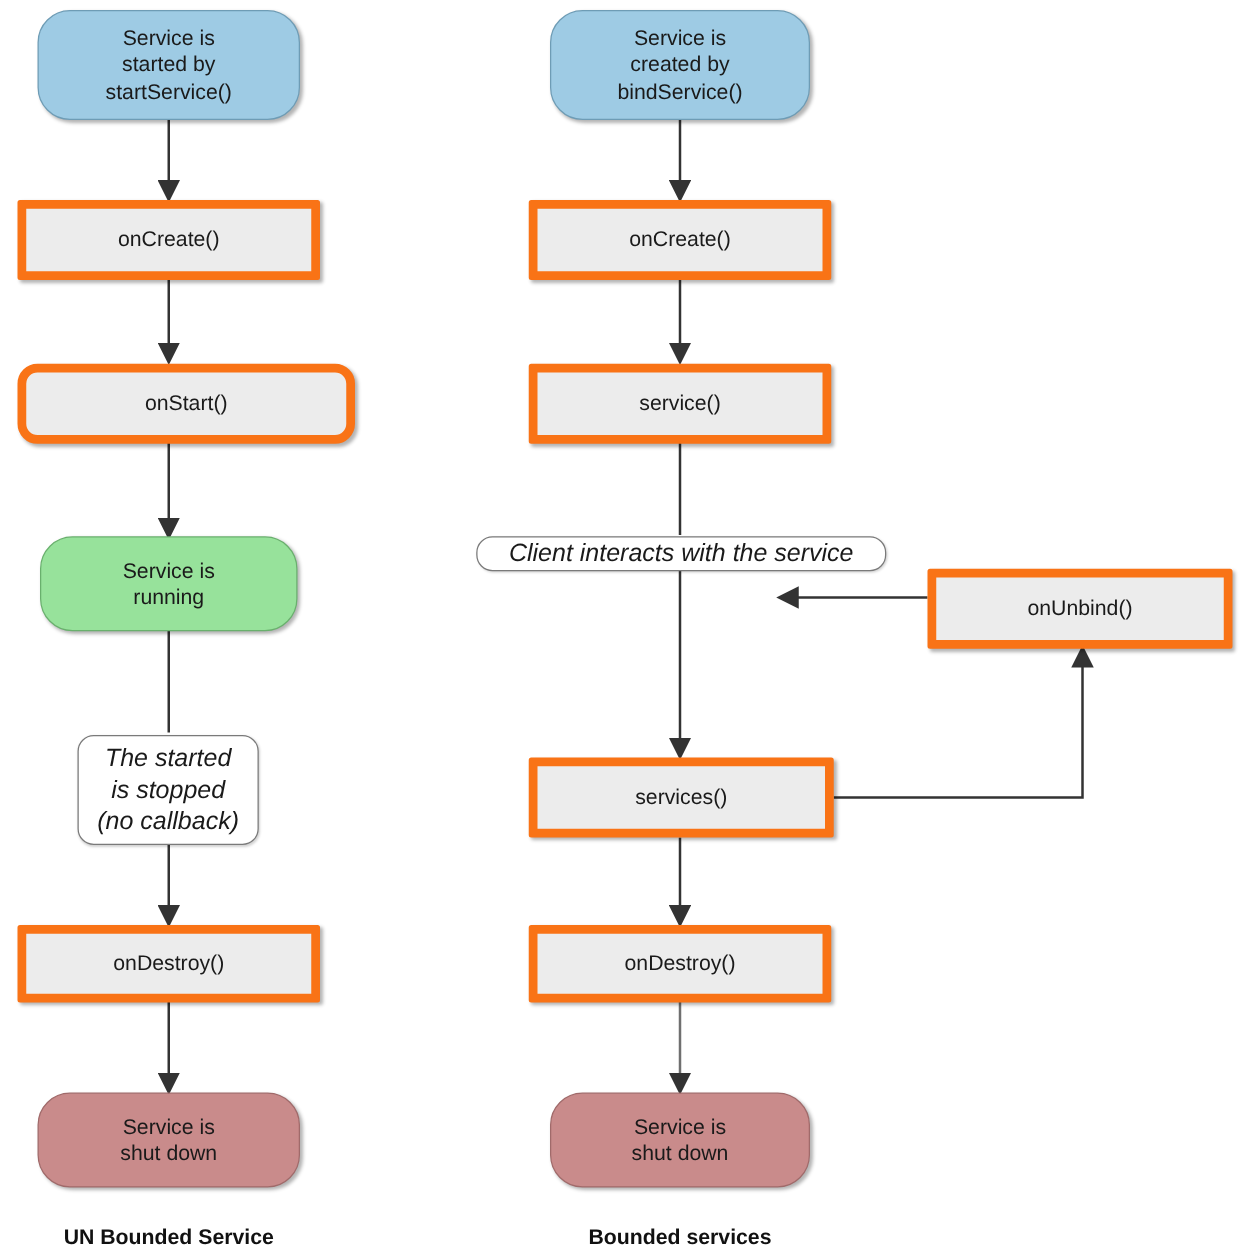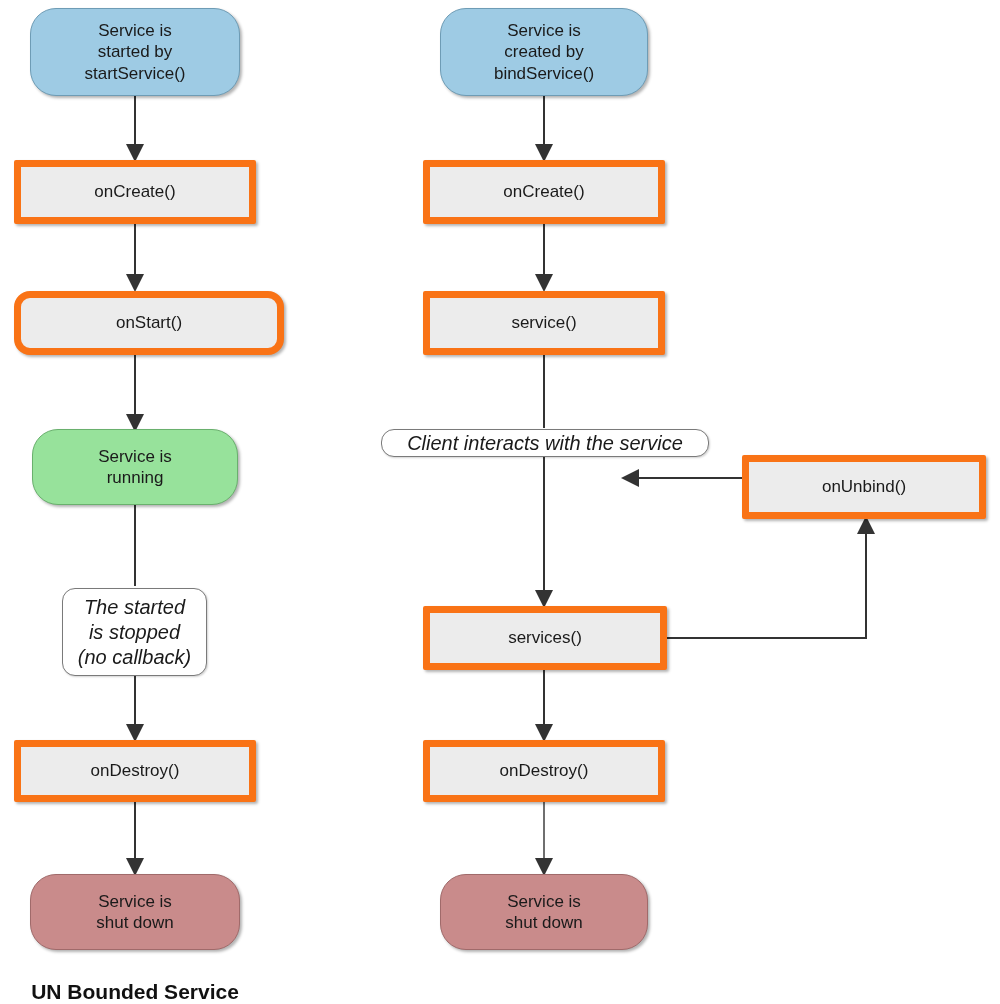--- a/index.html
+++ b/index.html
@@ -66,21 +66,21 @@
     color: #1a1a1a;
     background: #ffffff;
     border: 1px solid #7a7a7a;
     border-radius: 13px;
     line-height: 1.25;
     white-space: pre-line;
     box-shadow: 1px 1px 2px rgba(0,0,0,0.18);
   }
   .caption {
     position: absolute;
-    font-size: 21px;
+    font-size: 17px;
     font-weight: bold;
     color: #111111;
     text-align: center;
   }
   svg.edges {
     position: absolute;
     left: 0; top: 0;
     width: 1000px;
     height: 1004px;
     pointer-events: none;
@@ -151,14 +151,15 @@
 
   <div class="node rect" style="left:742px; top:455px; width:244px; height:64px;">onUnbind()</div>
 
   <div class="node rect" style="left:423px; top:606px; width:244px; height:64px;">services()</div>
 
   <div class="node rect" style="left:423px; top:740px; width:242px; height:62px;">onDestroy()</div>
 
   <div class="node pill end-pill" style="left:440px; top:874px; width:208px; height:76px;">Service is
 shut down</div>
 
+  <div class="caption" style="left:409px; top:980px; width:270px;">Bounded services</div>
 
 </div>
 
 </body></html>

